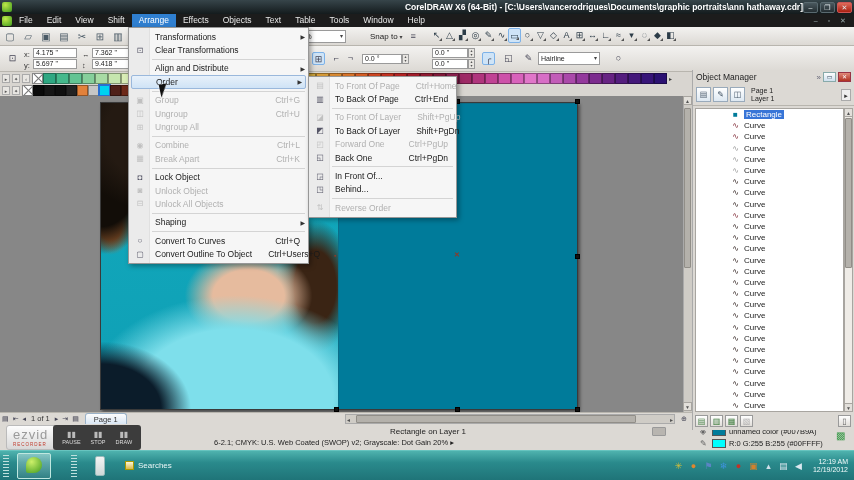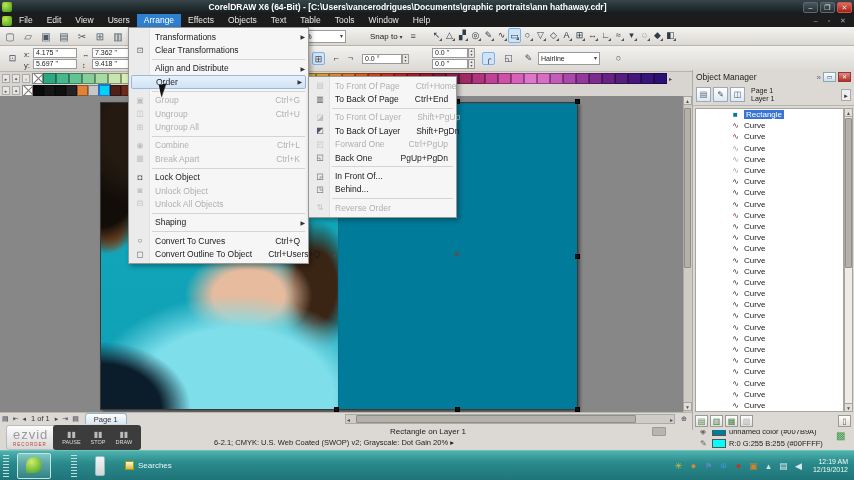--- a/index.html
+++ b/index.html
@@ -4,21 +4,21 @@
 <style>
   *{box-sizing:border-box;margin:0;padding:0}
   html,body{background:#222}
   #app{position:relative;width:854px;height:480px;overflow:hidden;
        font-family:"Liberation Sans",sans-serif;font-size:8px;color:#1a1a1a;background:#d8d5d0}
   .abs{position:absolute}
 
   
   #titlebar{left:0;top:0;width:854px;height:14px;background:linear-gradient(#37454a,#141b1d);
             display:flex;align-items:center;color:#fff}
-  #title-text{flex:1;text-align:center;font-weight:bold;font-size:8.5px;white-space:nowrap;overflow:hidden}
+  #title-text{flex:1;text-align:right;font-weight:bold;font-size:8.5px;white-space:nowrap;overflow:hidden}
   .app-icon{width:10px;height:10px;margin-left:2px;border-radius:2px;
             background:radial-gradient(circle at 35% 30%,#bfe84a,#3f9a1d)}
   .winbtn{width:15px;height:11px;margin-right:2px;border:1px solid #5a6a70;border-radius:2px;
           background:linear-gradient(#4a585e,#242e32);color:#dfe6e8;font-size:7px;line-height:9px;text-align:center}
   .winbtn.close{background:linear-gradient(#e06a5a,#a81f10);border-color:#c55}
 
   
   #menubar{left:0;top:14px;width:854px;height:13px;background:#1c1c1c;display:flex;align-items:center;color:#e8e8e8}
   .menu-top{padding:0 7px;height:13px;line-height:13px;font-size:8.5px;white-space:nowrap}
   .menu-top.active{background:#2f7fd0;color:#fff}
@@ -180,21 +180,21 @@
     <span class="winbtn">‒</span>
     <span class="winbtn">❐</span>
     <span class="winbtn close">✕</span>
   </div>
 
   <div id="menubar" class="abs">
     <span class="app-icon"></span>
     <span class="menu-top">File</span>
       <span class="menu-top">Edit</span>
       <span class="menu-top">View</span>
-      <span class="menu-top">Users</span>
+      <span class="menu-top">Shift</span>
       <span class="menu-top active">Arrange</span>
       <span class="menu-top">Effects</span>
       <span class="menu-top">Objects</span>
       <span class="menu-top">Text</span>
       <span class="menu-top">Table</span>
       <span class="menu-top">Tools</span>
       <span class="menu-top">Window</span>
       <span class="menu-top">Help</span>
     <span id="doc-controls">‒ ▫ ✕</span>
   </div>
@@ -686,21 +686,21 @@
       </div>
       <div class="menu-item disabled">
         <span class="mi-icon">◰</span>
         <span class="mi-label">Forward One</span>
         <span class="mi-short">Ctrl+PgUp</span>
 
       </div>
       <div class="menu-item">
         <span class="mi-icon">◱</span>
         <span class="mi-label">Back One</span>
-        <span class="mi-short">PgUp+PgDn</span>
+        <span class="mi-short">Ctrl+PgDn</span>
 
       </div>
       <div class="menu-sep"></div>
       <div class="menu-item">
         <span class="mi-icon">◲</span>
         <span class="mi-label">In Front Of...</span>
         <span class="mi-short"></span>
 
       </div>
       <div class="menu-item">

